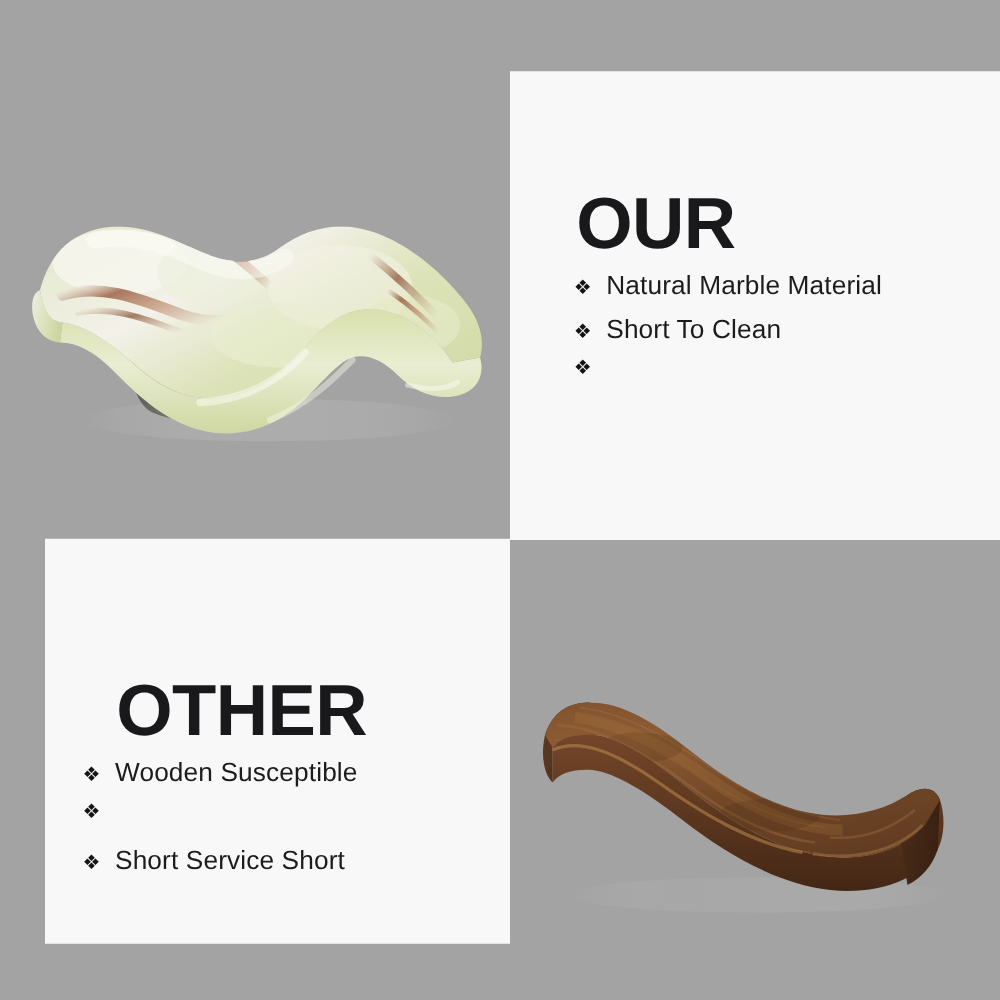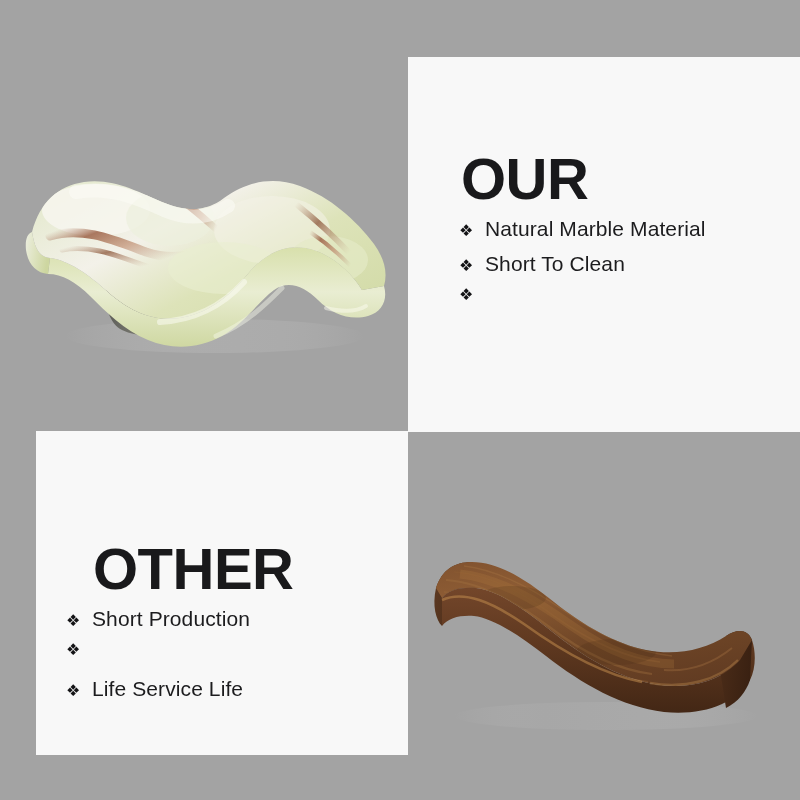--- a/index.html
+++ b/index.html
@@ -318,25 +318,25 @@
     <li class="feature-item">
       <span class="bullet">❖</span>
     </li>
   </ul>
 
   <div class="heading" id="heading-other">OTHER</div>
 
   <ul class="feature-list" id="list-other">
     <li class="feature-item">
       <span class="bullet">❖</span>
-      <span class="feature-text">Short Production</span>
-    </li>
-    <li class="feature-item">
-      <span class="bullet">❖</span>
-    </li>
-    <li class="feature-item">
-      <span class="bullet">❖</span>
-      <span class="feature-text">Life Service Life</span>
+      <span class="feature-text">Wooden Susceptible</span>
+    </li>
+    <li class="feature-item">
+      <span class="bullet">❖</span>
+    </li>
+    <li class="feature-item">
+      <span class="bullet">❖</span>
+      <span class="feature-text">Short Service Short</span>
     </li>
   </ul>
 
 
 </div>
 
 </body></html>

